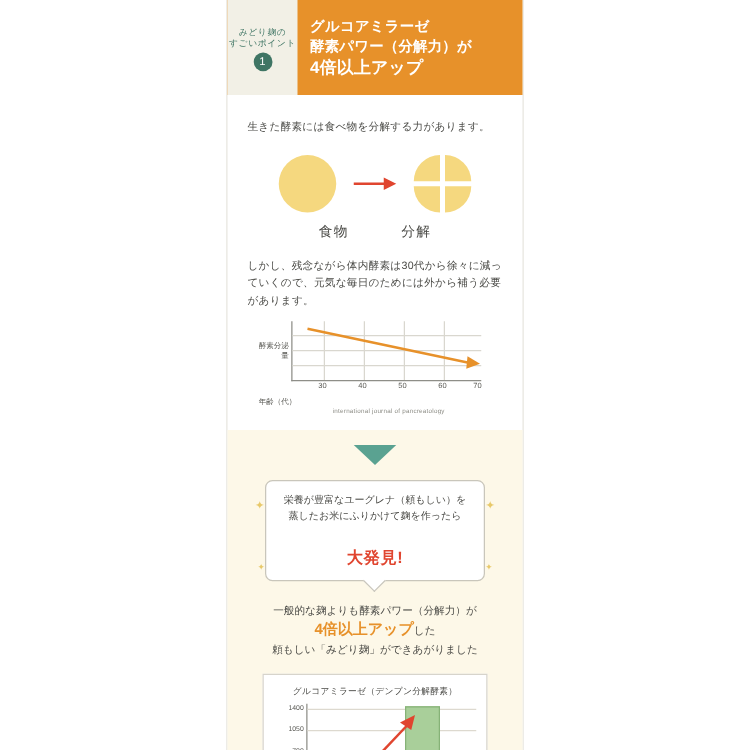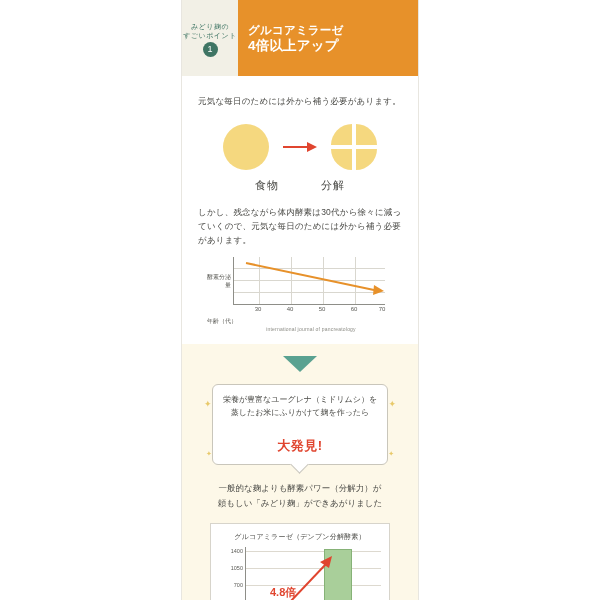--- a/index.html
+++ b/index.html
@@ -379,28 +379,31 @@
 
     <div class="header">
       <div class="header-badge">
         <div class="bline">みどり麹の</div>
         <div class="bline">すごいポイント</div>
         <div class="bnum">1</div>
       </div>
       <div class="header-title">
         <div class="t">グルコアミラーゼ</div>
         <div class="t">
+          <span>酵素パワー（分解力）</span><span>が</span>
+        </div>
+        <div class="t">
           <span class="big">4倍以上アップ</span>
         </div>
       </div>
     </div>
 
     <div class="body">
 
-      <div class="para sec1">元気な毎日のためには外から補う必要があります。</div>
+      <div class="para sec1">生きた酵素には食べ物を分解する力があります。</div>
 
       <div class="figure-food">
         <div class="circle-solid"></div>
         <div class="arrow-red">
           <div class="shaft"></div>
           <div class="headtri"></div>
         </div>
         <div class="circle-split">
           <div class="q q1"></div>
             <div class="q q2"></div>
@@ -447,28 +450,31 @@
     </div>
 
     <div class="cream">
       <div class="chevron-green"></div>
 
       <div class="callout">
         <span class="sparkle" style="left:-9px;top:14px;">✦</span>
         <span class="sparkle" style="right:-9px;top:14px;">✦</span>
         <span class="sparkle" style="left:-7px;bottom:6px;font-size:7px;">✦</span>
         <span class="sparkle" style="right:-7px;bottom:6px;font-size:7px;">✦</span>
-        <div class="ct">栄養が豊富なユーグレナ（ミドリムシ）を</div>
+        <div class="ct">栄養が豊富なユーグレナ（頼もしい）を</div>
         <div class="ct">蒸したお米にふりかけて麹を作ったら</div>
         <span class="big-red">大発見!</span>
         <div class="tail"></div>
       </div>
 
       <div class="cream-text">
         <div>一般的な麹よりも酵素パワー（分解力）が</div>
+        <div>
+          <span class="hl">4倍以上アップ</span><span class="hl-small">した</span>
+        </div>
         <div>頼もしい「みどり麹」ができあがりました</div>
       </div>
 
       <div class="bar-card">
         <div class="bar-title">グルコアミラーゼ（デンプン分解酵素）</div>
         <div class="bar-body">
           <div class="bar-yaxis">
             <span style="top:4px;">1400</span>
             <span style="top:21px;">1050</span>
             <span style="top:38px;">700</span>

